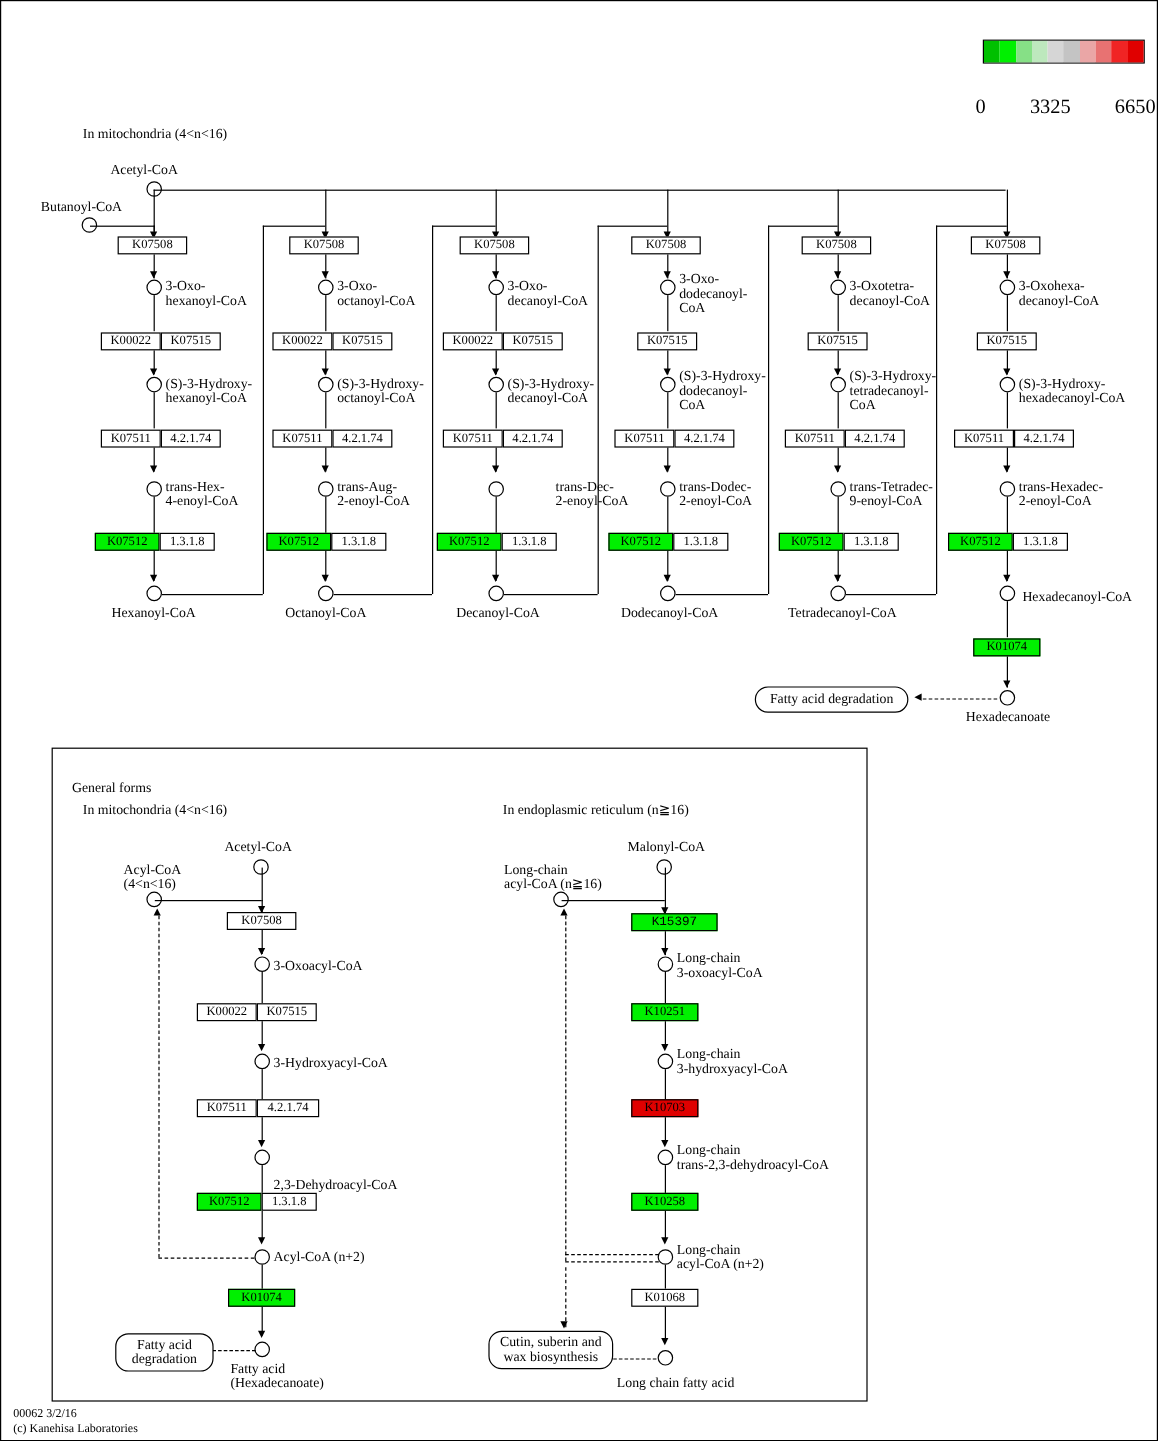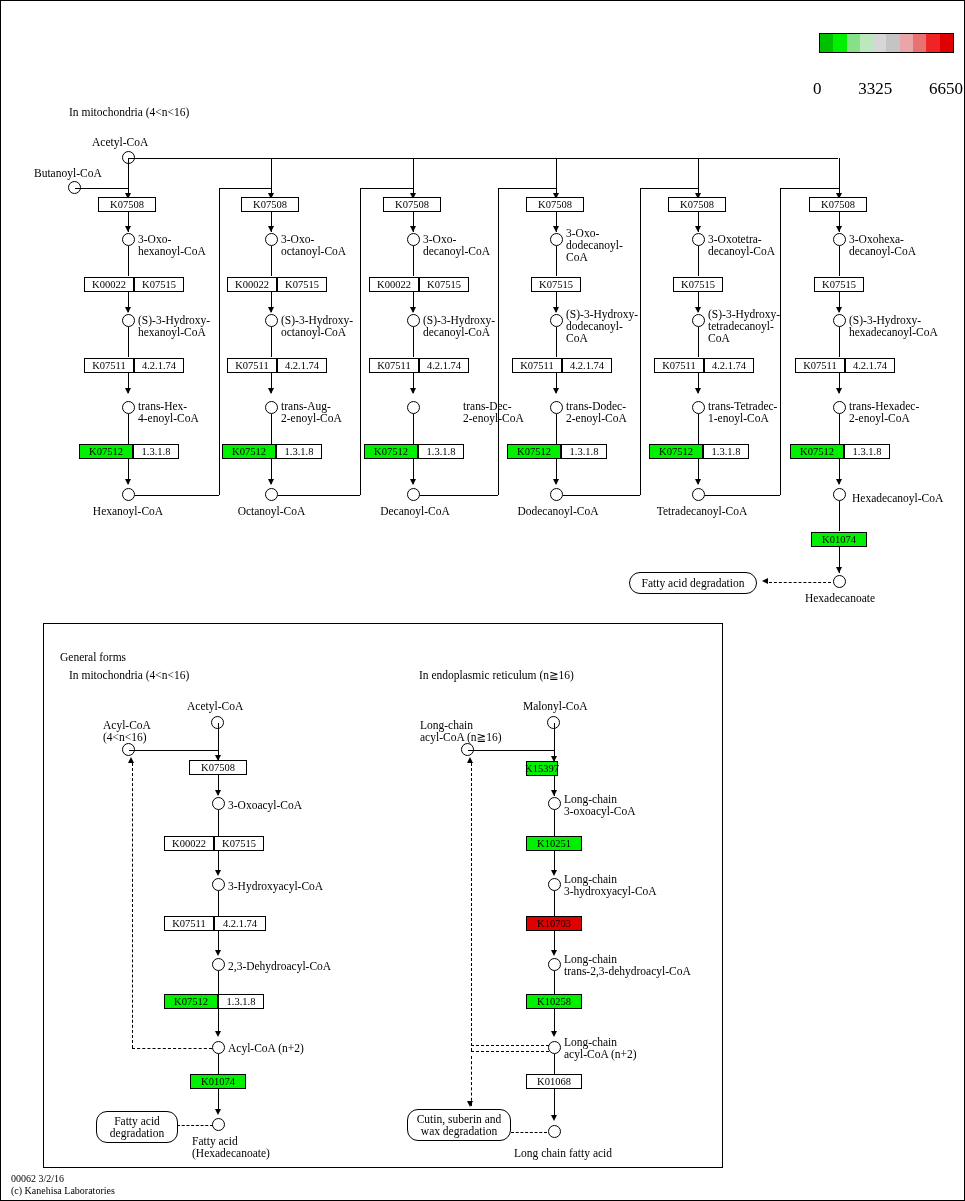--- a/index.html
+++ b/index.html
@@ -261,21 +261,21 @@
   <div class="abs txt" style="left:707px;top:307px;">(S)-3-Hydroxy-
 tetradecanoyl-
 CoA</div>
   <div class="abs v" style="left:697px;top:326px;height:30px;"></div>
   <div class="abs ko" style="left:653px;top:357px;width:50px;">K07511</div>
   <div class="abs ko" style="left:703px;top:357px;width:50px;">4.2.1.74</div>
   <div class="abs v" style="left:697px;top:372px;height:20px;"></div>
   <div class="abs arr-d" style="left:694px;top:387px;"></div>
   <div class="abs node" style="left:691px;top:400px;"></div>
   <div class="abs txt" style="left:707px;top:399px;">trans-Tetradec-
-1-enoyl-CoA</div>
+9-enoyl-CoA</div>
   <div class="abs v" style="left:697px;top:413px;height:30px;"></div>
   <div class="abs ko green" style="left:648px;top:443px;width:54px;">K07512</div>
   <div class="abs ko" style="left:702px;top:443px;width:46px;">1.3.1.8</div>
   <div class="abs v" style="left:697px;top:458px;height:25px;"></div>
   <div class="abs arr-d" style="left:694px;top:478px;"></div>
   <div class="abs node" style="left:691px;top:487px;"></div>
   <div class="abs txt-c" style="left:631px;top:504px;width:140px;">Tetradecanoyl-CoA</div>
   <div class="abs h" style="left:704px;top:494px;width:75px;"></div>
   <div class="abs v" style="left:779px;top:187px;height:307px;"></div>
   <div class="abs h" style="left:779px;top:187px;width:59px;"></div>
@@ -346,21 +346,21 @@
   <div class="abs v" style="left:217px;top:850px;height:20px;"></div>
   <div class="abs arr-d" style="left:214px;top:869px;"></div>
   <div class="abs node" style="left:211px;top:877px;"></div>
   <div class="abs txt" style="left:227px;top:879px;">3-Hydroxyacyl-CoA</div>
   <div class="abs v" style="left:217px;top:890px;height:26px;"></div>
   <div class="abs ko" style="left:163px;top:915px;width:50px;">K07511</div>
   <div class="abs ko" style="left:213px;top:915px;width:52px;">4.2.1.74</div>
   <div class="abs v" style="left:217px;top:930px;height:20px;"></div>
   <div class="abs arr-d" style="left:214px;top:949px;"></div>
   <div class="abs node" style="left:211px;top:957px;"></div>
-  <div class="abs txt" style="left:227px;top:959px;">2,3-Dehydroacyl-CoA</div>
+  <div class="abs txt" style="left:227px;top:981px;">2,3-Dehydroacyl-CoA</div>
   <div class="abs v" style="left:217px;top:970px;height:24px;"></div>
   <div class="abs ko green" style="left:163px;top:993px;width:54px;">K07512</div>
   <div class="abs ko" style="left:217px;top:993px;width:46px;">1.3.1.8</div>
   <div class="abs v" style="left:217px;top:1008px;height:24px;"></div>
   <div class="abs arr-d" style="left:214px;top:1030px;"></div>
   <div class="abs node" style="left:211px;top:1040px;"></div>
   <div class="abs txt" style="left:227px;top:1041px;">Acyl-CoA (n+2)</div>
 
   <div class="abs hd" style="left:131px;top:1047px;width:80px;"></div>
   <div class="abs vd" style="left:131px;top:762px;height:285px;"></div>
@@ -379,21 +379,21 @@
 degradation</div>
 
   <div class="abs txt" style="left:522px;top:699px;">Malonyl-CoA</div>
   <div class="abs node" style="left:546px;top:715px;"></div>
   <div class="abs txt" style="left:419px;top:718px;">Long-chain
 acyl-CoA (n≧16)</div>
   <div class="abs node" style="left:460px;top:742px;"></div>
   <div class="abs h" style="left:467px;top:749px;width:86px;"></div>
   <div class="abs v" style="left:553px;top:722px;height:38px;"></div>
   <div class="abs arr-d" style="left:550px;top:755px;"></div>
-  <div class="abs ko green" style="left:525px;top:760px;width:32px;">K15397</div>
+  <div class="abs ko green" style="left:525px;top:760px;width:72px;font-family:Liberation Mono, monospace;">K15397</div>
   <div class="abs v" style="left:553px;top:775px;height:20px;"></div>
   <div class="abs arr-d" style="left:550px;top:789px;"></div>
   <div class="abs node" style="left:547px;top:796px;"></div>
   <div class="abs txt" style="left:563px;top:792px;">Long-chain
 3-oxoacyl-CoA</div>
   <div class="abs v" style="left:553px;top:809px;height:26px;"></div>
   <div class="abs ko green" style="left:525px;top:835px;width:56px;">K10251</div>
   <div class="abs v" style="left:553px;top:850px;height:20px;"></div>
   <div class="abs arr-d" style="left:550px;top:869px;"></div>
   <div class="abs node" style="left:547px;top:877px;"></div>
@@ -422,21 +422,21 @@
   <div class="abs v" style="left:553px;top:1053px;height:20px;"></div>
   <div class="abs ko" style="left:525px;top:1073px;width:56px;">K01068</div>
   <div class="abs v" style="left:553px;top:1088px;height:30px;"></div>
   <div class="abs arr-d" style="left:550px;top:1114px;"></div>
   <div class="abs node" style="left:547px;top:1124px;"></div>
   <div class="abs txt" style="left:513px;top:1146px;">Long chain fatty acid</div>
 
   <div class="abs vd" style="left:470px;top:1055px;height:50px;"></div>
   <div class="abs arr-d" style="left:466px;top:1100px;"></div>
   <div class="abs maplink" style="left:406px;top:1108px;width:104px;height:32px;white-space:pre;">Cutin, suberin and
-wax degradation</div>
+wax biosynthesis</div>
   <div class="abs hd" style="left:510px;top:1131px;width:36px;"></div>
 
   <div class="abs footer">
     <div>00062 3/2/16</div>
     <div>(c) Kanehisa Laboratories</div>
   </div>
 
 </div>
 
 </body></html>

